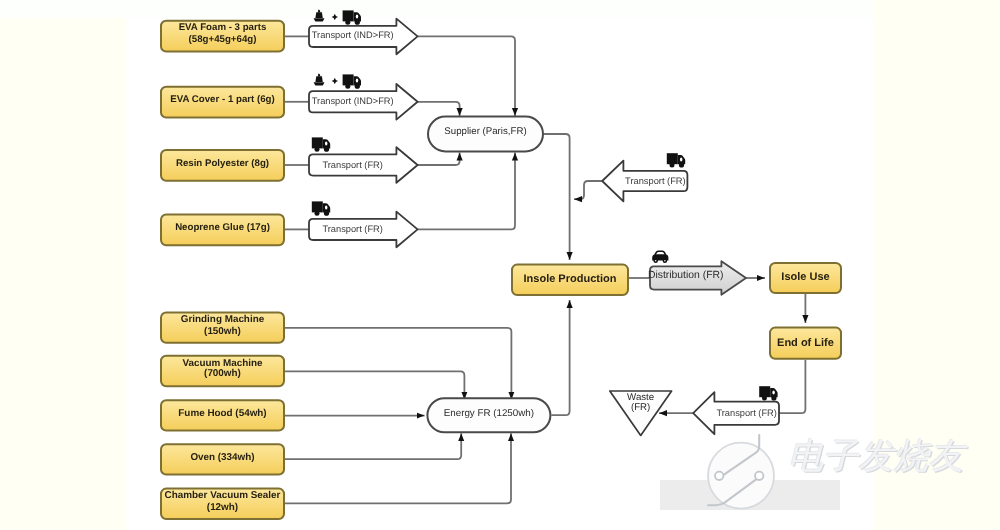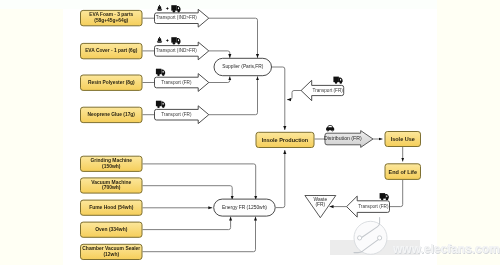--- a/index.html
+++ b/index.html
@@ -280,14 +280,14 @@
     <g>
       <circle cx="20.5" cy="22.8" r="16.5" fill="#fbfbfc" stroke="#d7dade" stroke-width="0.9"></circle>
       <g stroke="#c3c7cc" stroke-width="1.05" fill="none" stroke-linecap="round" stroke-linejoin="round">
         <path d="M29.6,2.5 L29.6,8.0 Q29.6,10.4 27.6,11.6 L12.0,22.3"></path>
         <path d="M29.6,23.6 L12.5,36.2 Q10.5,37.6 8.0,37.6 L4.0,37.6"></path>
       </g>
       <circle cx="9.6" cy="22.9" r="2.1" fill="#ffffff" stroke="#c3c7cc" stroke-width="0.9"></circle>
       <circle cx="29.6" cy="22.9" r="2.1" fill="#ffffff" stroke="#c3c7cc" stroke-width="0.9"></circle>
     </g>
   </svg></div>
-    <div class="wm" style="left: 393px; top: 243px; font-size: 12px; line-height: 12px; color: rgb(244, 245, 246); text-shadow: rgb(210, 213, 217) 0.6px 0.6px 0px, rgb(233, 235, 238) -0.4px -0.4px 0px; font-family: &quot;Liberation Sans&quot;, sans-serif; font-weight: bold;">www.elecfans.com</div>
+    <div class="wm" style="left: 394px; top: 221px; font-size: 17.6px; line-height: 17.6px; color: rgb(242, 243, 245); text-shadow: rgb(214, 216, 220) 0.6px 0.6px 0px, rgb(231, 233, 236) -0.4px -0.4px 0px; font-family: &quot;DejaVu Sans&quot;, sans-serif; font-style: italic;">电子发烧友</div>
   </div>
 
 </body></html>

